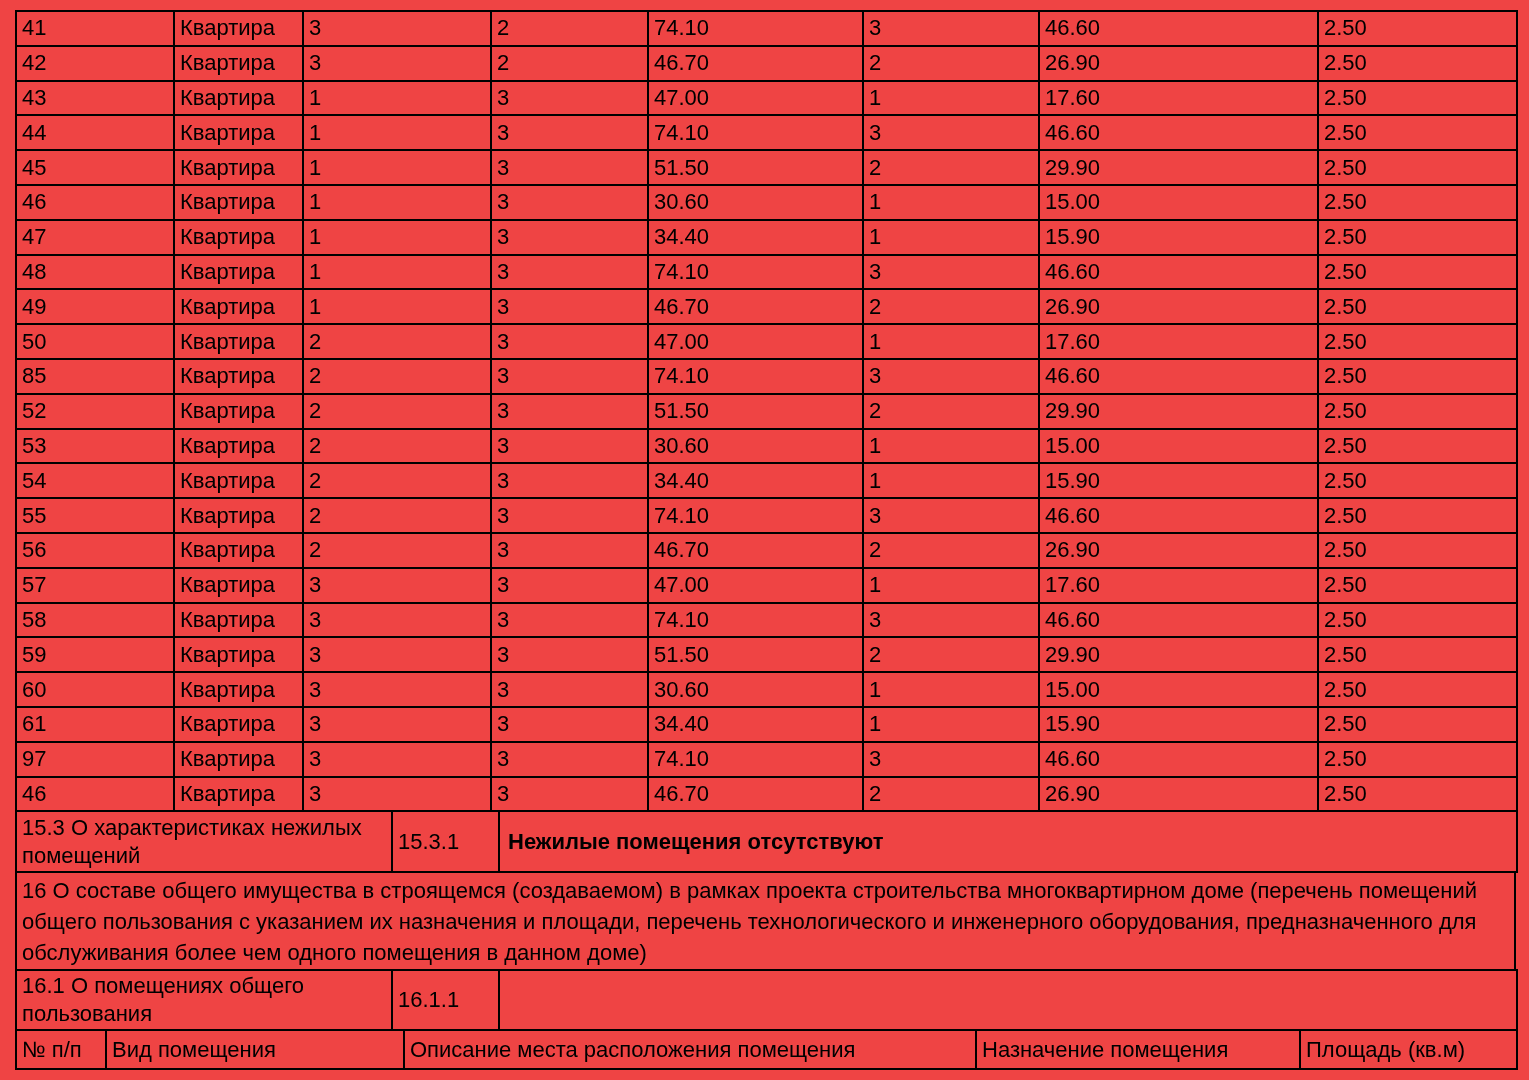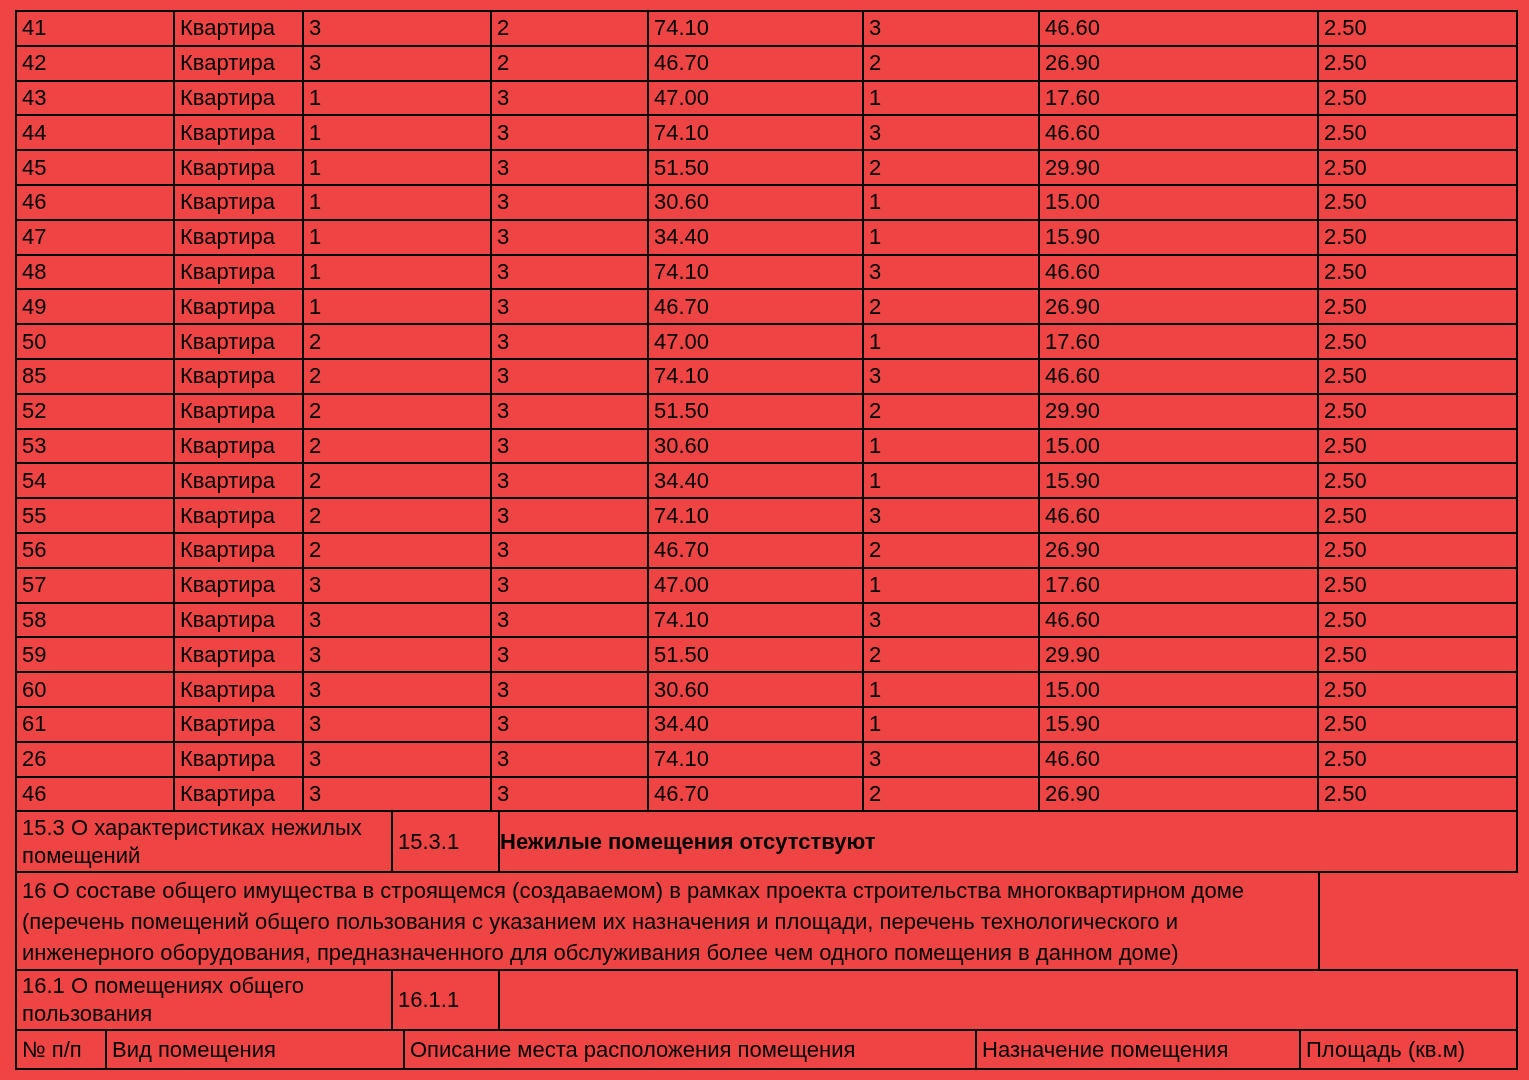--- a/index.html
+++ b/index.html
@@ -14,21 +14,21 @@
   }
   .doc {
     position: absolute;
     left: 15px;
     top: 10px;
     width: 1501px;
   }
   table {
     border-collapse: collapse;
     table-layout: fixed;
-    width: 1305px;
+    width: 1501px;
   }
   td {
     border: 2px solid #000000;
     padding: 0 5px;
     font-size: 22px;
     line-height: 26px;
     vertical-align: middle;
     overflow: hidden;
   }
   .apt td {
@@ -38,21 +38,21 @@
   .sec { margin-top: -2px; }
   .sec td.label {
     height: 59px;
     line-height: 28px;
     white-space: normal;
     vertical-align: middle;
     margin-top: 32px;
   }
   .sec td.code { white-space: nowrap; }
   .sec td.value { white-space: nowrap; }
-  .sec td.value.bold { font-weight: bold; padding-left: 0; }
+  .sec td.value.bold { font-weight: bold; padding-left: 8px; }
   .para td {
     height: 96px;
     line-height: 31px;
     white-space: normal;
     vertical-align: middle;
   }
   .sec2 td.label { height: 58px; line-height: 28px; white-space: normal; }
   .hdr td {
     height: 37px;
     white-space: nowrap;
@@ -281,21 +281,21 @@
             <td>61</td>
             <td>Квартира</td>
             <td>3</td>
             <td>3</td>
             <td>34.40</td>
             <td>1</td>
             <td>15.90</td>
             <td>2.50</td>
           </tr>
           <tr>
-            <td>26</td>
+            <td>97</td>
             <td>Квартира</td>
             <td>3</td>
             <td>3</td>
             <td>74.10</td>
             <td>3</td>
             <td>46.60</td>
             <td>2.50</td>
           </tr>
           <tr>
             <td>46</td>

